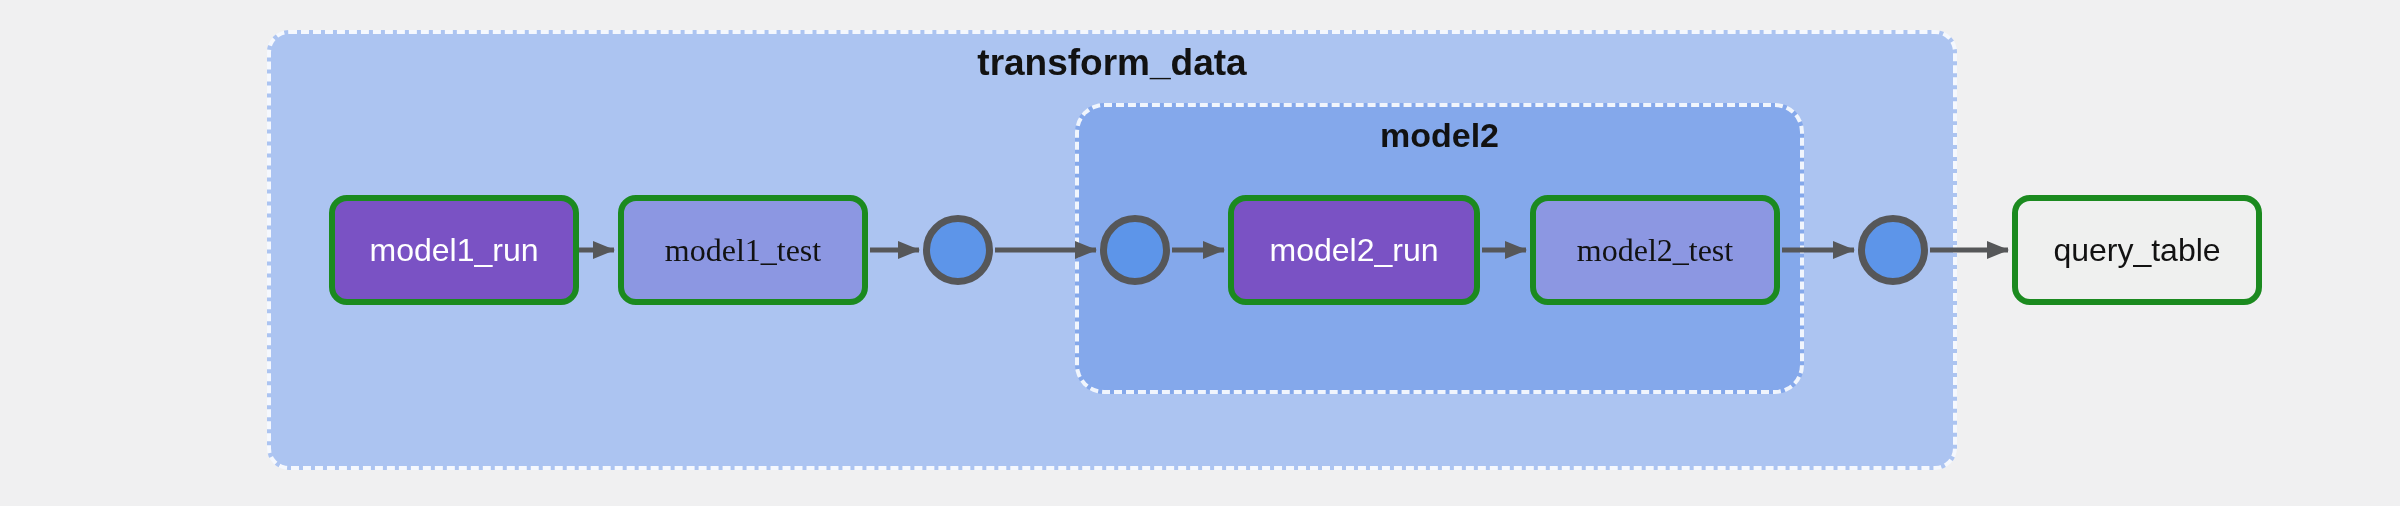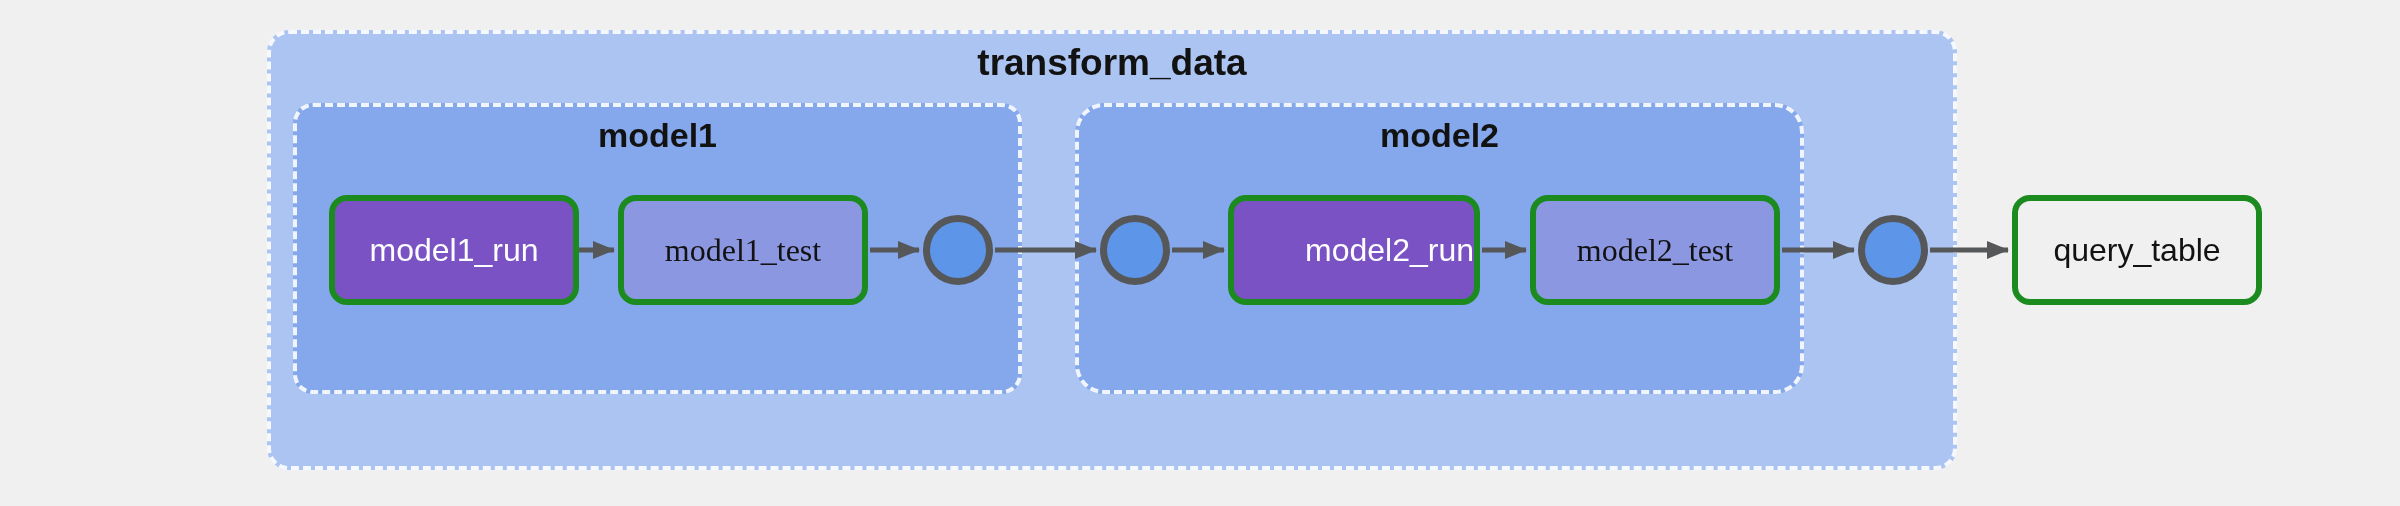--- a/index.html
+++ b/index.html
@@ -61,21 +61,21 @@
     justify-content:center;
     font-size:32px;
     color:var(--text-dark);
   }
   .task-node.purple{background:var(--node-purple);color:var(--text-light);}
   .task-node.periwinkle{background:var(--node-periwinkle);font-family:Liberation Serif, serif;}
   .task-node.plain{background:var(--node-plain-bg);}
 
   #node-model1-run{left:329px;width:250px;}
   #node-model1-test{left:618px;width:250px;}
-  #node-model2-run{left:1228px;width:252px;justify-content:flex-end;}
+  #node-model2-run{left:1228px;width:252px;}
   #node-model2-test{left:1530px;width:250px;}
   #node-query-table{left:2012px;width:250px;}
 
   .join-circle{
     position:absolute;
     top:215px;
     width:70px;height:70px;
     border-radius:50%;
     border:7px solid var(--edge-gray);
     background:var(--circle-blue);
@@ -92,23 +92,20 @@
 </style>
 </head>
 <body>
 
 <div class="canvas">
 
   <div class="task-group outer">
     <div class="group-title">transform_data</div>
   </div>
 
-  <div class="task-group inner g1">
-    <div class="group-title">model1</div>
-  </div>
 
   <div class="task-group inner g2">
     <div class="group-title">model2</div>
   </div>
 
   <svg class="edges-layer" width="2400" height="506" viewBox="0 0 2400 506">
     <defs>
       <marker id="ah" markerUnits="userSpaceOnUse" markerWidth="24" markerHeight="20" refX="21" refY="9" orient="auto">
         <path d="M0,0 L22,9 L0,18 Z" fill="#565759"></path>
       </marker>

